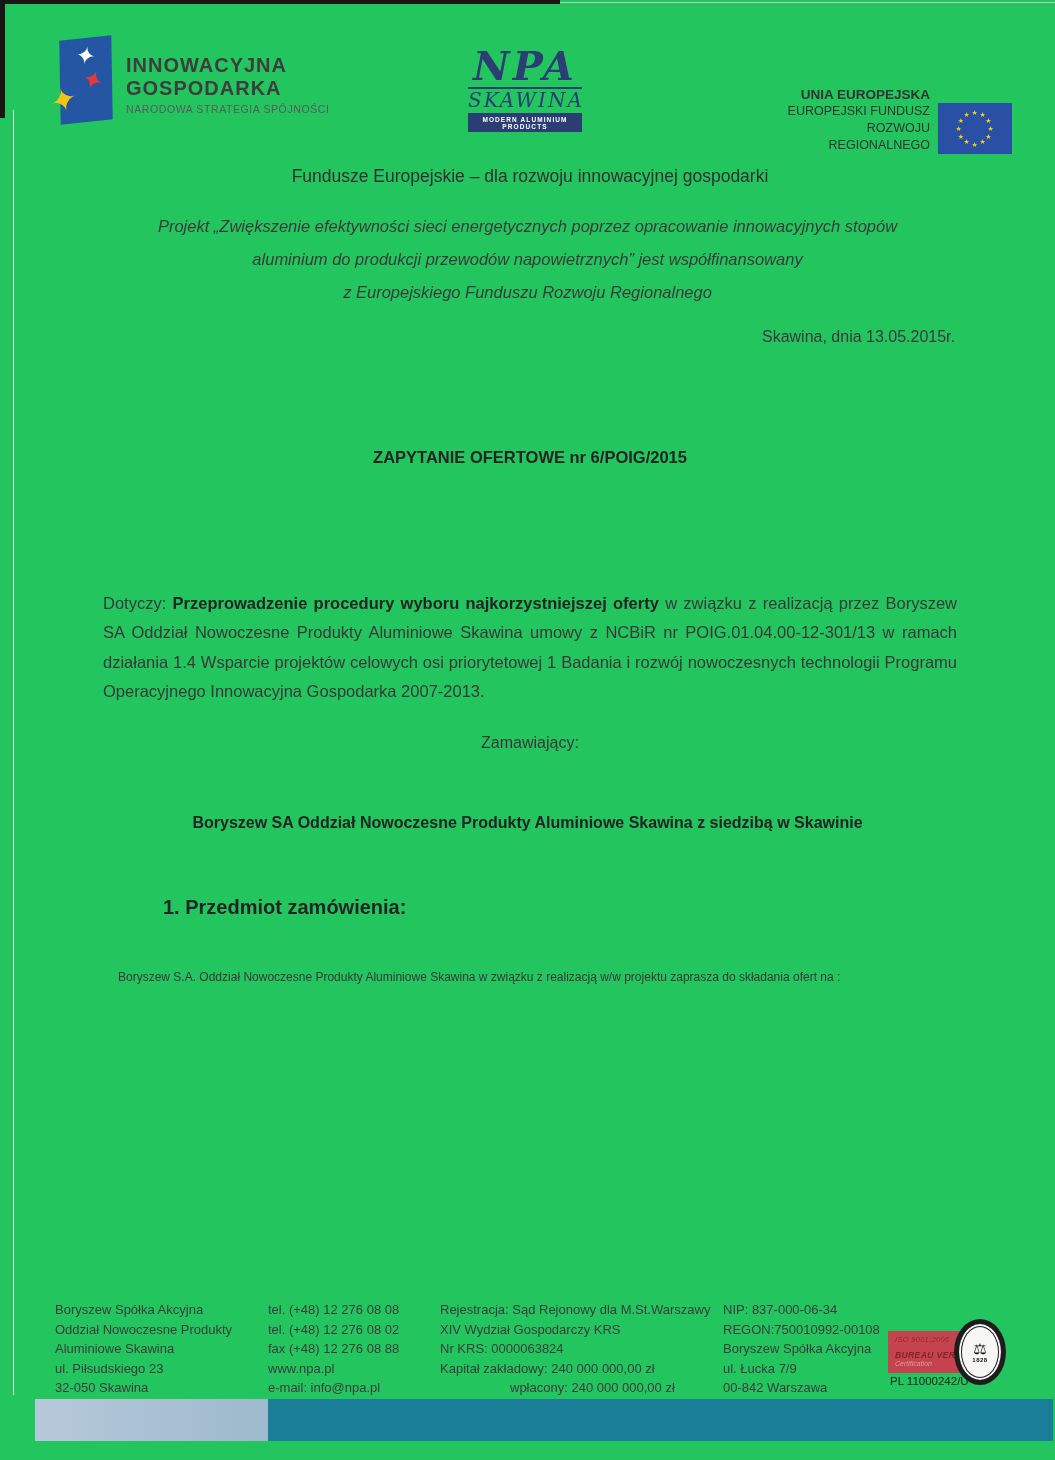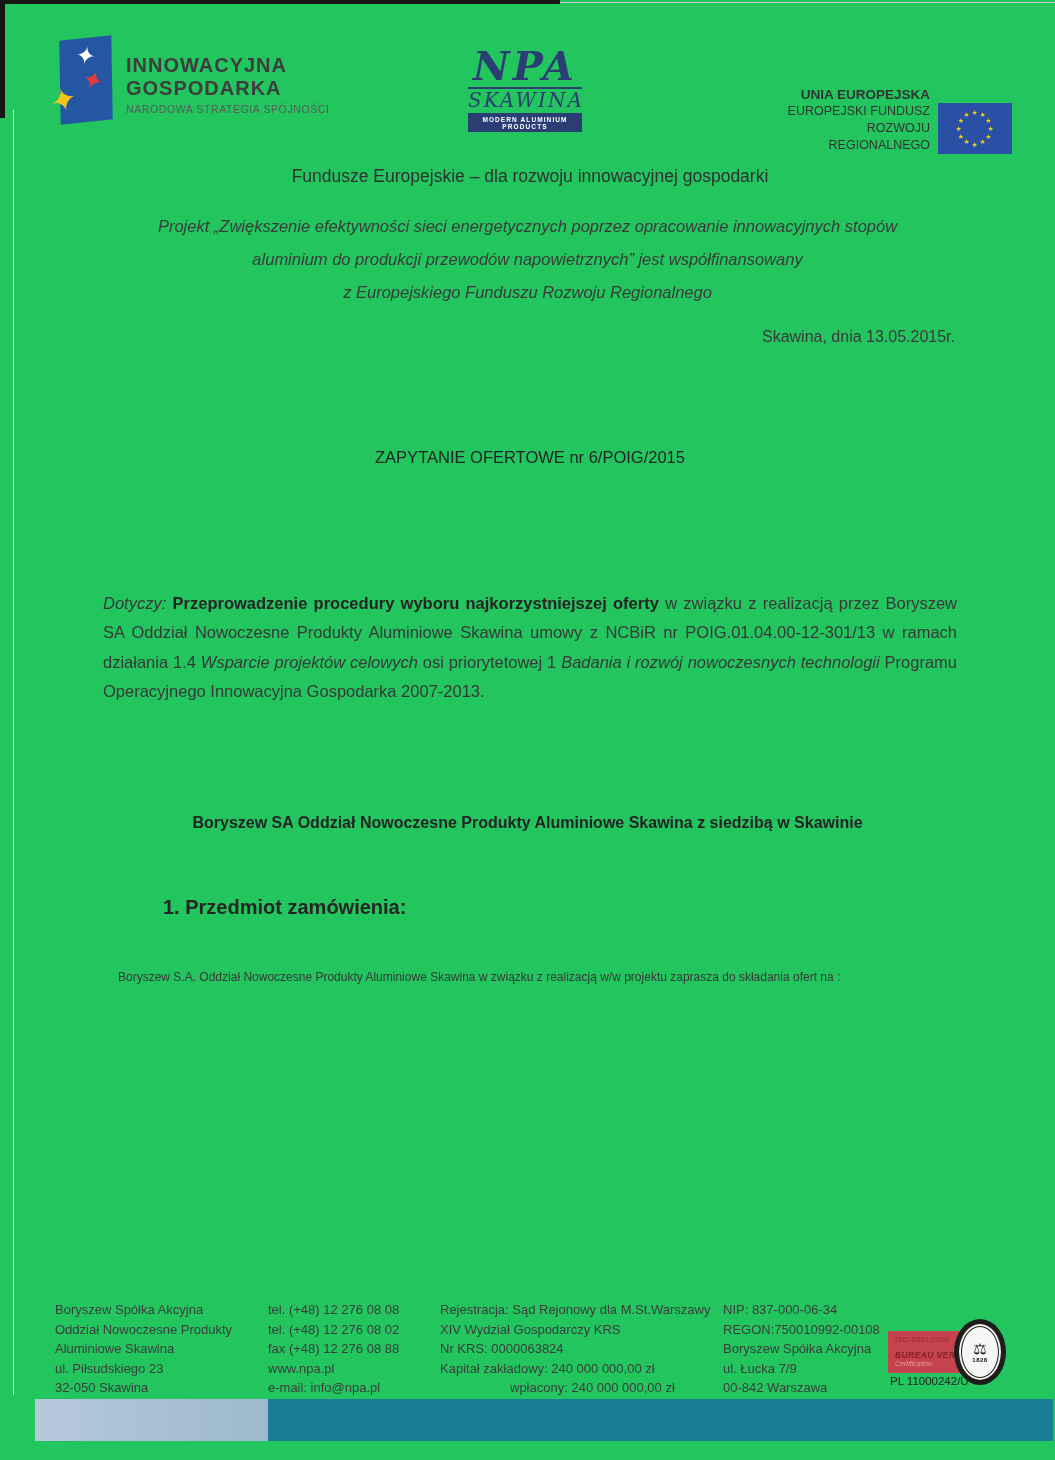--- a/index.html
+++ b/index.html
@@ -39,24 +39,24 @@
   .eu-text { width:150px; text-align:right; padding-top:6px; color:#333333; }
   .eu-l1 { font-weight:bold; font-size:13.5px; line-height:17px; }
   .eu-l2, .eu-l3 { font-size:12.5px; line-height:17px; }
   .eu-flag { position:relative; margin-left:8px; width:74px; height:51px; background:#2950a5; }
   .eu-star { position:absolute; color:#f2cf1b; font-size:7px; line-height:7px; }
 
   
   .doc-title { position:absolute; top:166px; left:103px; right:98px; text-align:center; font-size:17.5px; color:#303030; }
   .project-note { position:absolute; top:210px; left:60px; right:60px; text-align:center; font-style:italic; font-size:16.5px; line-height:33px; color:#3a3a3a; }
   .date-line { position:absolute; top:328px; right:100px; font-size:16px; color:#3a3a3a; }
-  .rfq-heading { position:absolute; top:448px; left:103px; right:98px; text-align:center; font-weight:normal; font-size:16.5px; color:#242424; }
+  .rfq-heading { position:absolute; top:448px; left:103px; right:98px; text-align:center; font-weight:bold; font-size:16.5px; color:#242424; }
 
   .dotyczy { position:absolute; top:572px; left:103px; right:98px; text-align:justify; font-size:16.5px; line-height:29.5px; }
-  .dotyczy .it { font-style:italic; }
+  .dotyczy .it { }
   .dotyczy .bd { font-weight:bold; color:#242424; }
 
   .ordering-label { position:absolute; top:734px; left:103px; right:98px; text-align:center; font-size:16px; }
   .ordering-name  { position:absolute; top:814px; left:60px; right:60px; text-align:center; font-weight:bold; font-size:16px; color:#242424; }
 
   .sec1-heading { position:absolute; top:896px; left:128px; font-weight:bold; font-size:20px; color:#242424;margin-left:35px; }
   .sec1-para { position:absolute; top:966px; left:118px; right:106px; text-align:justify; font-size:12px; line-height:22px; }
   .sec1-item { position:absolute; top:1038px; left:103px; right:98px; font-weight:bold; font-size:16.2px; color:#242424; }
 
   
@@ -139,20 +139,21 @@
     <div>aluminium do produkcji przewodów napowietrznych” jest współfinansowany</div>
     <div>z Europejskiego Funduszu Rozwoju Regionalnego</div>
   </div>
 
   <div class="date-line">Skawina, dnia 13.05.2015r.</div>
 
   <div class="rfq-heading">ZAPYTANIE OFERTOWE nr 6/POIG/2015</div>
 
   <p class="dotyczy"><span class="it">Dotyczy: </span><span class="bd">Przeprowadzenie procedury wyboru najkorzystniejszej oferty</span><span> w związku z realizacją przez Boryszew SA Oddział Nowoczesne Produkty Aluminiowe Skawina umowy z NCBiR nr POIG.01.04.00-12-301/13 w ramach działania 1.4 </span><span class="it">Wsparcie projektów celowych</span><span> osi priorytetowej 1 </span><span class="it">Badania i rozwój nowoczesnych technologii</span><span> Programu Operacyjnego Innowacyjna Gospodarka 2007-2013.</span></p>
 
+  <div class="ordering-label">Zamawiający:</div>
   <div class="ordering-name">Boryszew SA Oddział Nowoczesne Produkty Aluminiowe Skawina z siedzibą w Skawinie</div>
 
   <div class="sec1-heading">1. Przedmiot zamówienia:</div>
   <div class="sec1-para">Boryszew S.A. Oddział Nowoczesne Produkty Aluminiowe Skawina w związku z realizacją w/w projektu zaprasza do składania ofert na :</div>
 
   <div class="footer-col fc1">
     <div>Boryszew Spółka Akcyjna</div>
     <div>Oddział Nowoczesne Produkty</div>
     <div>Aluminiowe Skawina</div>
     <div>ul. Piłsudskiego 23</div>

